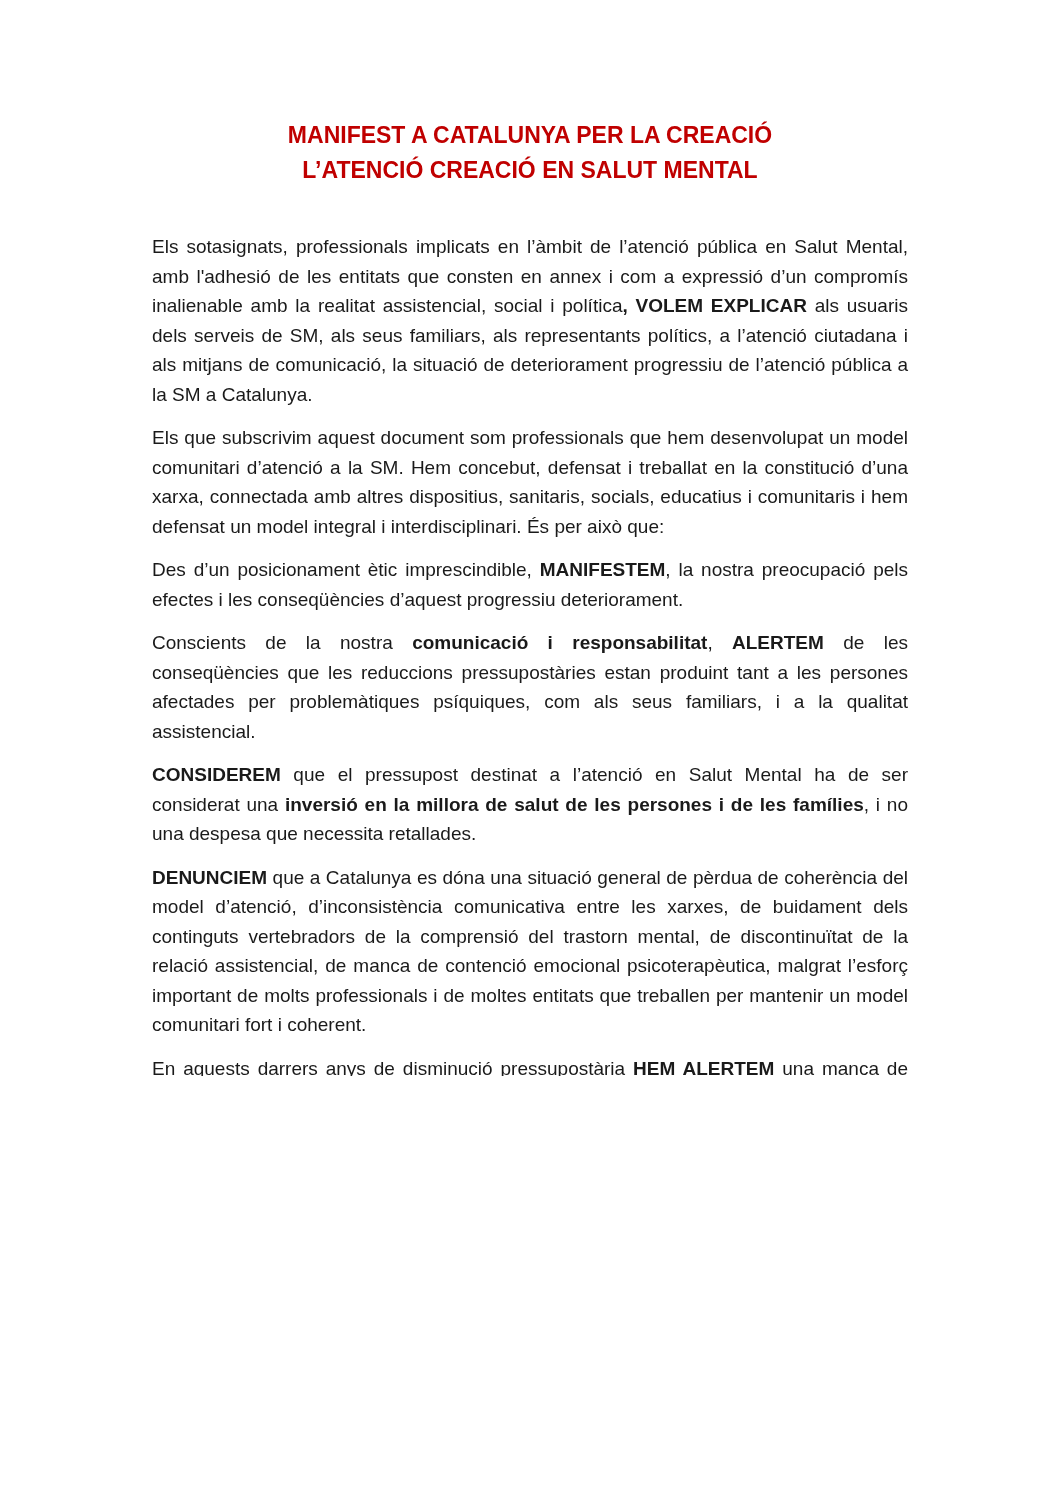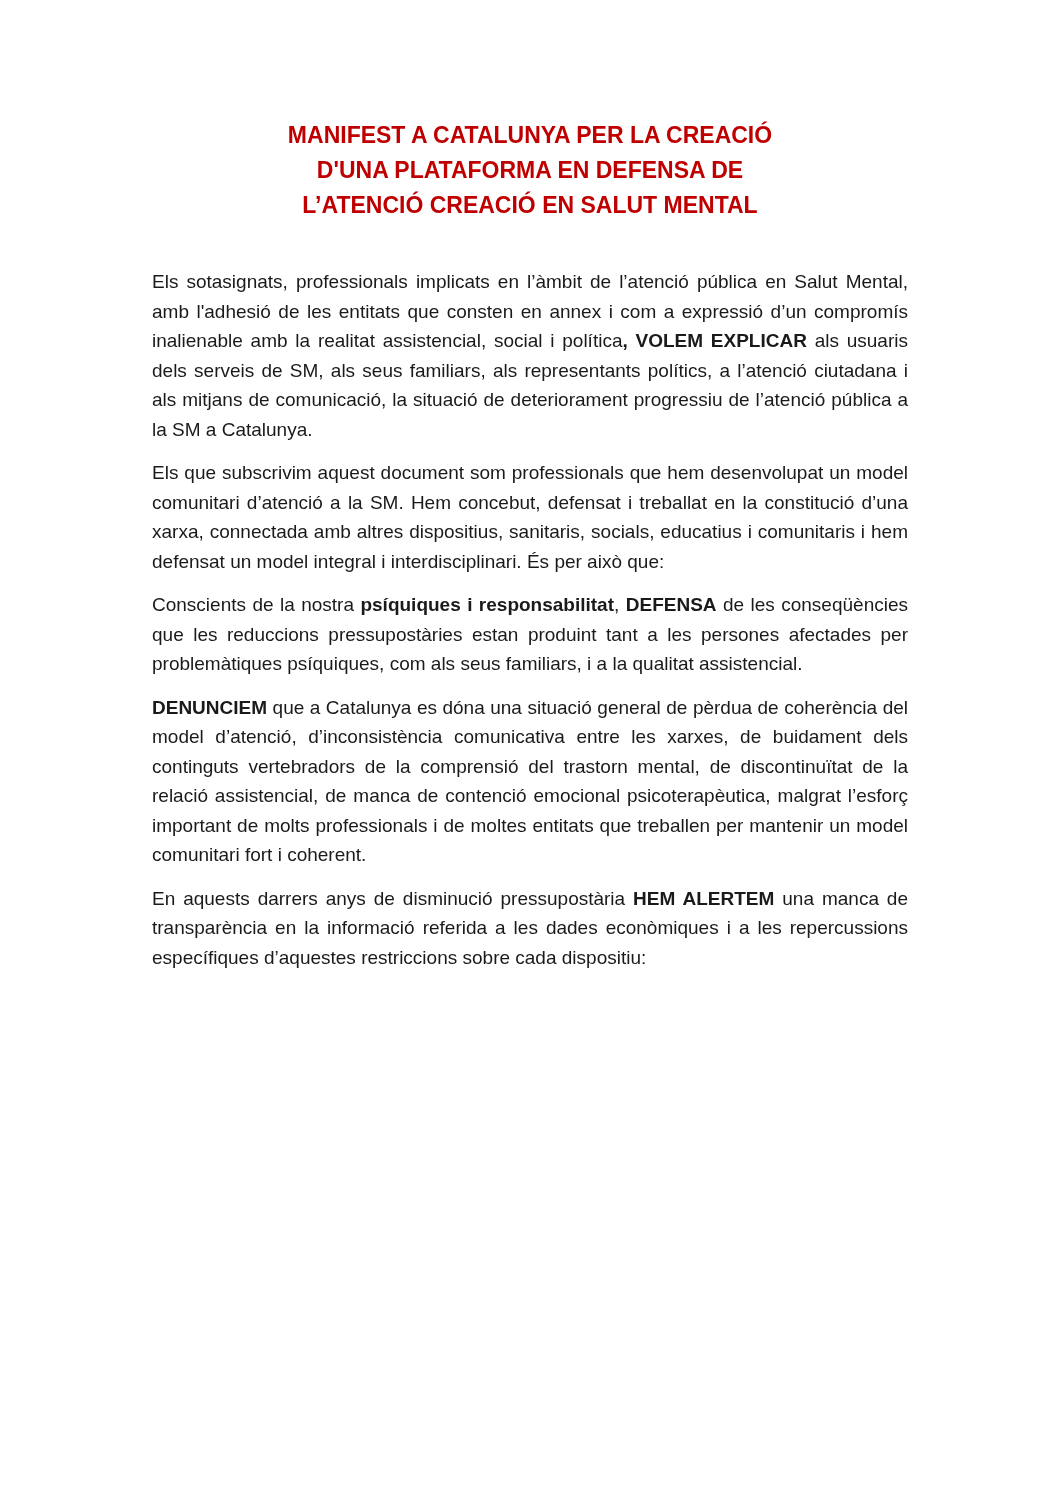--- a/index.html
+++ b/index.html
@@ -56,31 +56,32 @@
     color: #111111;
   }
 </style>
 </head>
 <body>
 
 <div class="page">
 
   <h1 class="doc-title">
     <span class="title-line">MANIFEST A CATALUNYA PER LA CREACIÓ</span>
-    <span class="title-line">D'UNA PLATAFORMA EN DEFENSA DE</span>
     <span class="title-line">L’ATENCIÓ CREACIÓ EN SALUT MENTAL</span>
   </h1>
 
   <p class="body-par">Els sotasignats,  professionals implicats en l’àmbit de l’atenció pública en Salut Mental, amb l'adhesió de les entitats que consten en annex i com a expressió d’un compromís inalienable amb la realitat assistencial, social i política<b>, VOLEM EXPLICAR</b> als usuaris dels serveis de SM, als seus familiars, als representants polítics, a l’atenció ciutadana i als mitjans de comunicació, la situació de deteriorament progressiu de l’atenció pública a la SM a Catalunya.</p>
 
   <p class="body-par">Els que subscrivim aquest document som professionals que hem desenvolupat un model comunitari d’atenció a la SM. Hem concebut, defensat i treballat en la constitució d’una xarxa, connectada amb altres dispositius, sanitaris, socials, educatius i comunitaris i hem defensat un model integral i interdisciplinari. És per això que:</p>
 
+  <p class="body-par">Des d’un posicionament ètic imprescindible, <b>MANIFESTEM</b>, la nostra preocupació pels efectes i les conseqüències d’aquest progressiu deteriorament.</p>
 
-  <p class="body-par">Conscients de la nostra <b>psíquiques i responsabilitat</b>, <b>DEFENSA</b> de les conseqüències que les reduccions pressupostàries estan produint tant a les persones afectades per problemàtiques psíquiques, com als seus familiars, i a la qualitat assistencial.</p>
+  <p class="body-par">Conscients de la nostra <b>comunicació i responsabilitat</b>, <b>ALERTEM</b> de les conseqüències que les reduccions pressupostàries estan produint tant a les persones afectades per problemàtiques psíquiques, com als seus familiars, i a la qualitat assistencial.</p>
 
+  <p class="body-par"><b>CONSIDEREM</b> que el pressupost destinat a l’atenció en Salut Mental ha de ser considerat una <b>inversió en la millora de salut de les persones i de les famílies</b>, i no una despesa que necessita retallades.</p>
 
 
   <p class="body-par"><b>DENUNCIEM</b> que a Catalunya es dóna una situació general de pèrdua de coherència del model d’atenció, d’inconsistència comunicativa entre les xarxes, de buidament dels continguts vertebradors de la comprensió del trastorn mental, de discontinuïtat de la relació assistencial, de manca de contenció emocional psicoterapèutica, malgrat l’esforç important de molts professionals i de moltes entitats que treballen per mantenir un model comunitari fort i coherent.</p>
 
   <p class="body-par">En aquests darrers anys de disminució pressupostària <b>HEM ALERTEM</b> una manca de transparència en la informació referida a les dades econòmiques i a les repercussions específiques d’aquestes restriccions sobre cada dispositiu:</p>
 
   <div class="page-number">1</div>
 
 </div>
 

